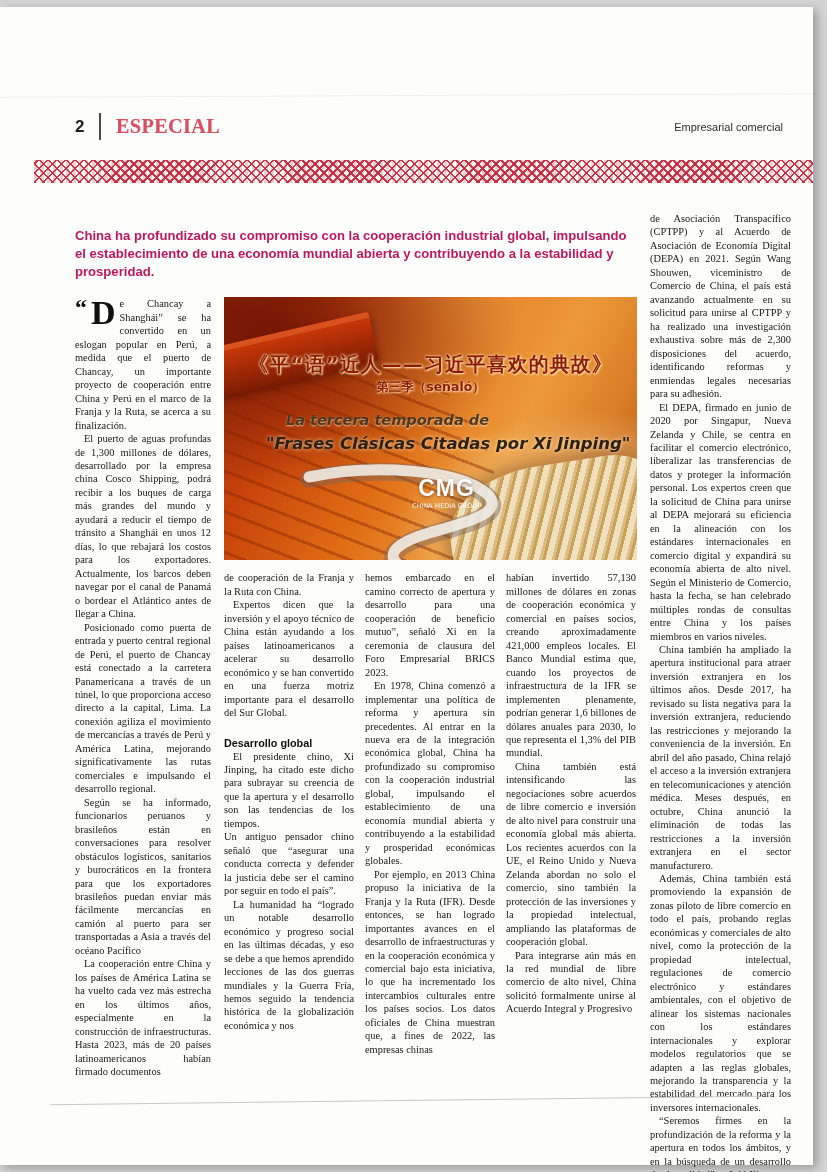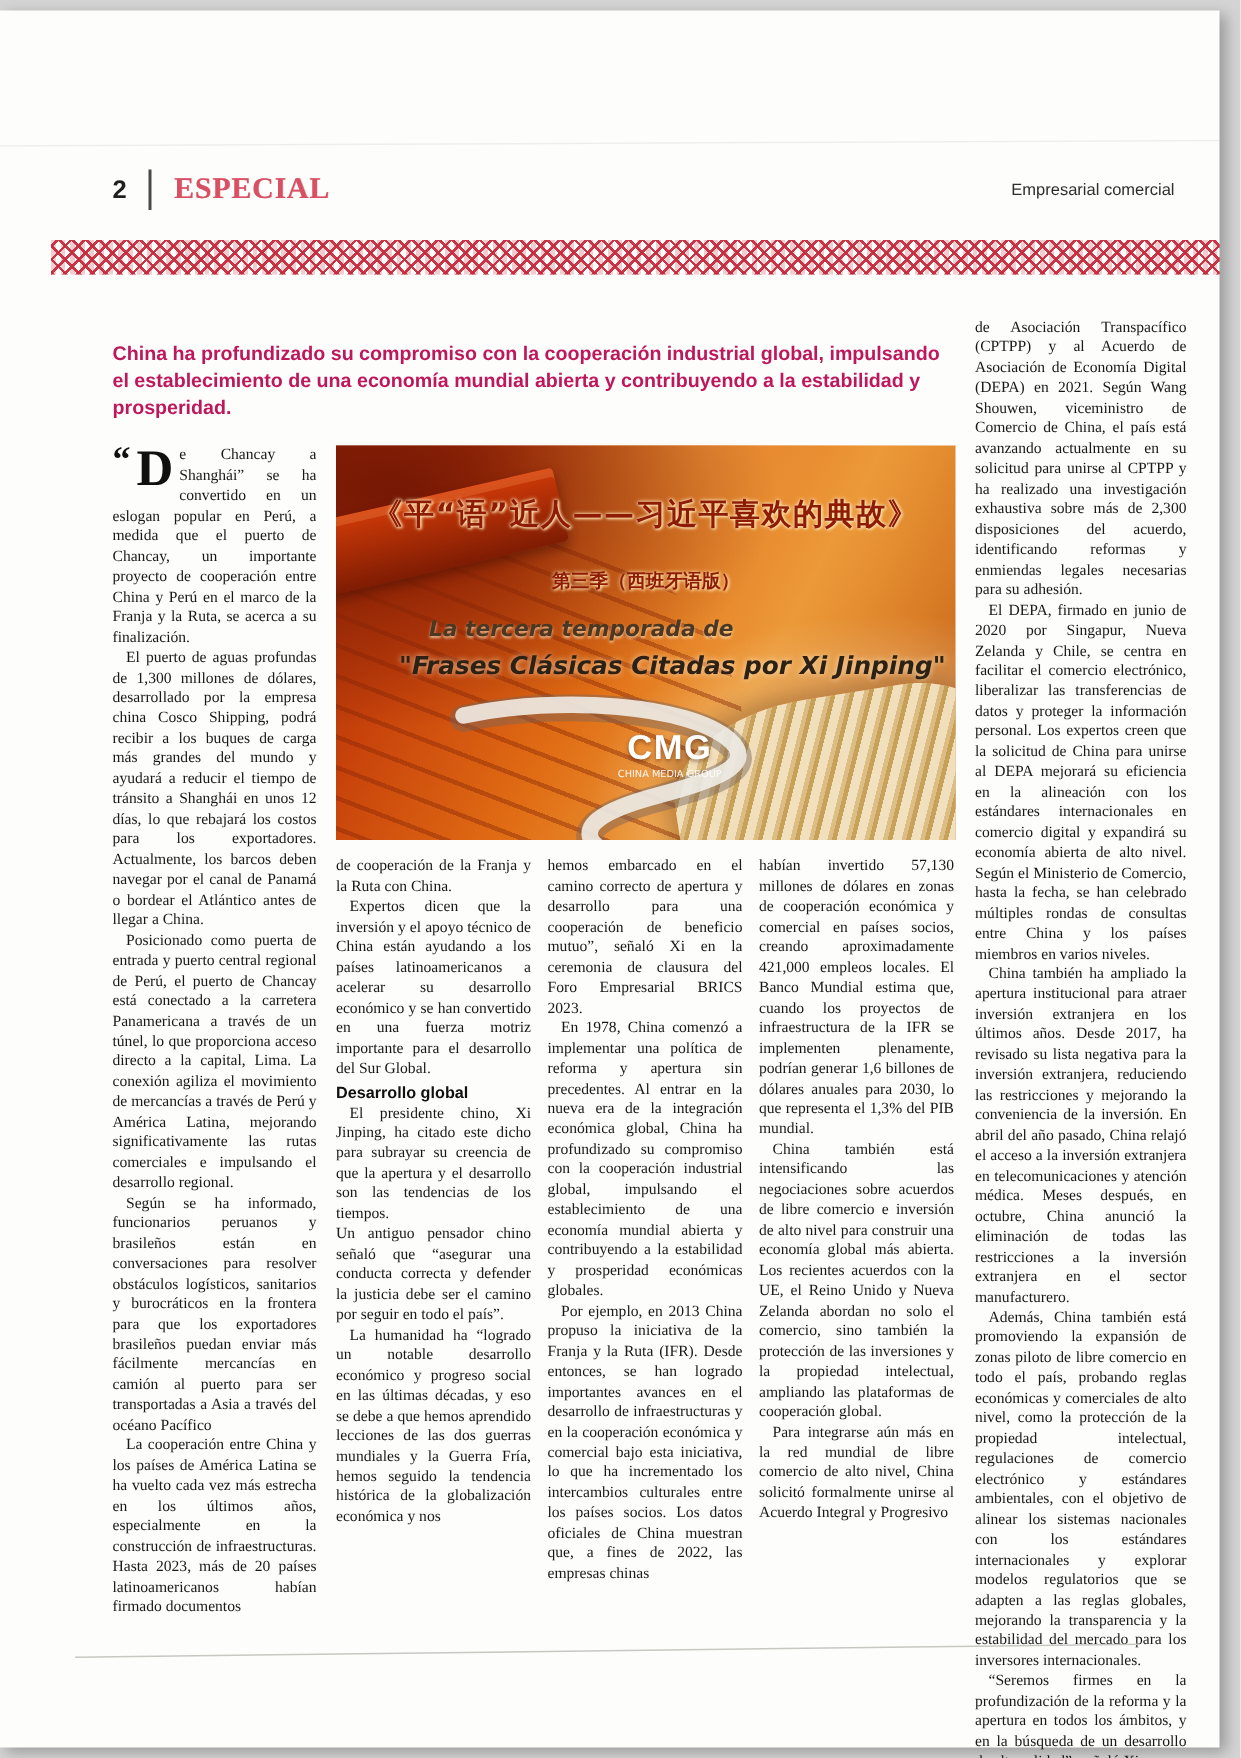--- a/index.html
+++ b/index.html
@@ -75,21 +75,21 @@
   .media-wrap{width:413px;flex:none;}
   .under-cols{display:flex;gap:11px;margin-top:11px;}
   .ucol{width:130px;flex:none;}
 
   .p{
     margin:0;font-size:10.4px;line-height:1.295;color:#181818;
     text-align:justify;text-indent:9px;hyphens:auto;-webkit-hyphens:auto;
   }
   .p.noindent{text-indent:0;}
   .subhead{
-    margin:3px 0 1px 0;font-family:"Liberation Sans", sans-serif;
+    margin:17px 0 1px 0;font-family:"Liberation Sans", sans-serif;
     font-weight:bold;font-size:10.8px;color:#101010;text-align:left;
   }
   .bigquote{
     float:left;font-family:"Liberation Serif", serif;font-weight:bold;
     font-size:24px;line-height:0.8;margin:1px 2px 0 0;color:#101010;
   }
   .dropcap{
     float:left;font-family:"Liberation Serif", serif;font-weight:bold;
     font-size:34px;line-height:0.82;padding:2px 4px 0 2px;color:#101010;
   }
@@ -115,41 +115,41 @@
     box-shadow:0 4px 8px rgba(60,10,0,0.45), inset 0 6px 0 rgba(255,160,90,0.25);
   }
   .ph-book{
     position:absolute;right:-28px;bottom:-34px;width:215px;height:130px;
     transform:rotate(-9deg);border-radius:45% 25% 0 0;opacity:0.95;
     background:repeating-linear-gradient(113deg, #f2e2c0 0 6px, #dcbd84 6px 9px, #c6a057 9px 12px);
     box-shadow:-6px -6px 14px rgba(90,40,5,0.35);
   }
   .ph-river{position:absolute;inset:0;}
   .ph-title{
-    position:absolute;top:32px;left:0;right:0;text-align:center;
+    position:absolute;top:54px;left:0;right:0;text-align:center;
     font-family:"DejaVu Sans", sans-serif;font-weight:bold;font-size:20px;
     color:#8e1c05;text-shadow:0 0 3px #ffe2b0, 0 0 1px #fff3da, 1px 1px 2px #ffd9a0;
     letter-spacing:1px;
   }
   .ph-sub{
     position:absolute;top:82px;left:0;right:0;text-align:center;
     font-family:"DejaVu Sans", sans-serif;font-weight:bold;font-size:12.5px;
     color:#8e1c05;text-shadow:0 0 3px #ffe2b0, 1px 1px 2px #ffd9a0;
   }
   .ph-season{
     position:absolute;top:115px;left:62px;
     font-family:"DejaVu Sans", sans-serif;font-style:italic;font-weight:bold;
     font-size:14.5px;color:#4c3722;text-shadow:0 1px 2px rgba(255,236,200,0.75);
   }
   .ph-quote{
     position:absolute;top:137px;left:42px;right:6px;
     font-family:"DejaVu Sans", sans-serif;font-style:italic;font-weight:bold;
     font-size:16.5px;color:#2d2114;text-shadow:0 0 4px rgba(255,240,210,0.8);
   }
-  .ph-logo{position:absolute;top:188px;left:0;right:0;text-align:center;color:#fff;margin-left:32px;}
+  .ph-logo{position:absolute;top:178px;left:0;right:0;text-align:center;color:#fff;margin-left:32px;}
   .ph-logo-main{
     font-family:"Liberation Sans", sans-serif;font-weight:800;font-size:23px;
     letter-spacing:1px;text-shadow:0 1px 3px rgba(70,20,0,0.5);
   }
   .ph-logo-sub{font-size:6.5px;line-height:1.5;opacity:0.92;font-family:"DejaVu Sans", sans-serif;}
 </style>
 </head>
 <body>
 
 <div class="page">
@@ -187,21 +187,21 @@
         <div class="media-wrap">
           <div class="photo">
             <div class="ph-ridges"></div>
             <div class="ph-container"></div>
             <div class="ph-book"></div>
             <svg class="ph-river" width="413" height="263" viewBox="0 0 413 263">
               <path d="M 85 182 C 150 168, 235 175, 262 198 C 285 218, 240 228, 205 238 C 175 247, 160 258, 175 270" fill="none" stroke="rgba(120,100,90,0.45)" stroke-width="18" stroke-linecap="round"></path>
               <path d="M 85 180 C 150 166, 235 173, 262 196 C 285 216, 240 226, 205 236 C 175 245, 160 256, 175 268" fill="none" stroke="rgba(245,243,238,0.85)" stroke-width="11" stroke-linecap="round"></path>
             </svg>
             <div class="ph-title">《平“语”近人——习近平喜欢的典故》</div>
-            <div class="ph-sub">第三季（西班牙语版）</div>
+            <div class="ph-sub">第三季（señaló）</div>
             <div class="ph-season">La tercera temporada de</div>
             <div class="ph-quote">"Frases Clásicas Citadas por Xi Jinping"</div>
             <div class="ph-logo">
               <div class="ph-logo-main">CMG</div>
               <div class="ph-logo-sub">CHINA MEDIA GROUP</div>
             </div>
           </div>
 
           <div class="under-cols">
 

